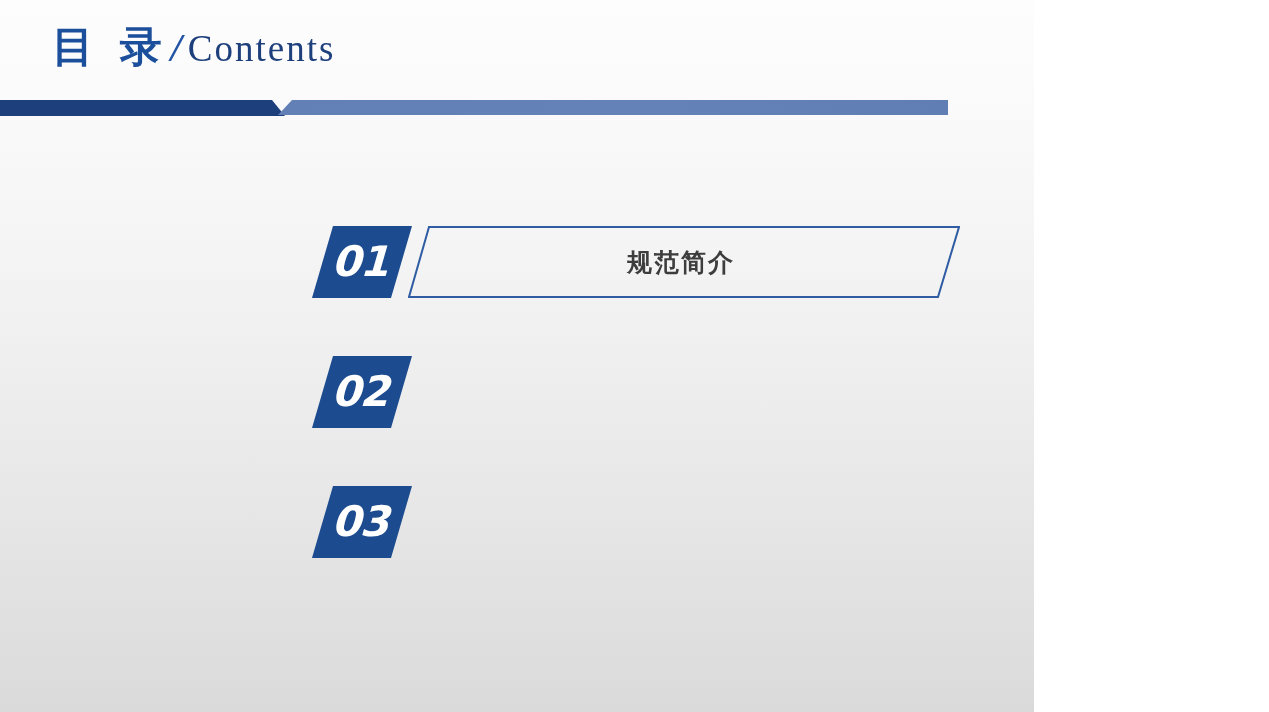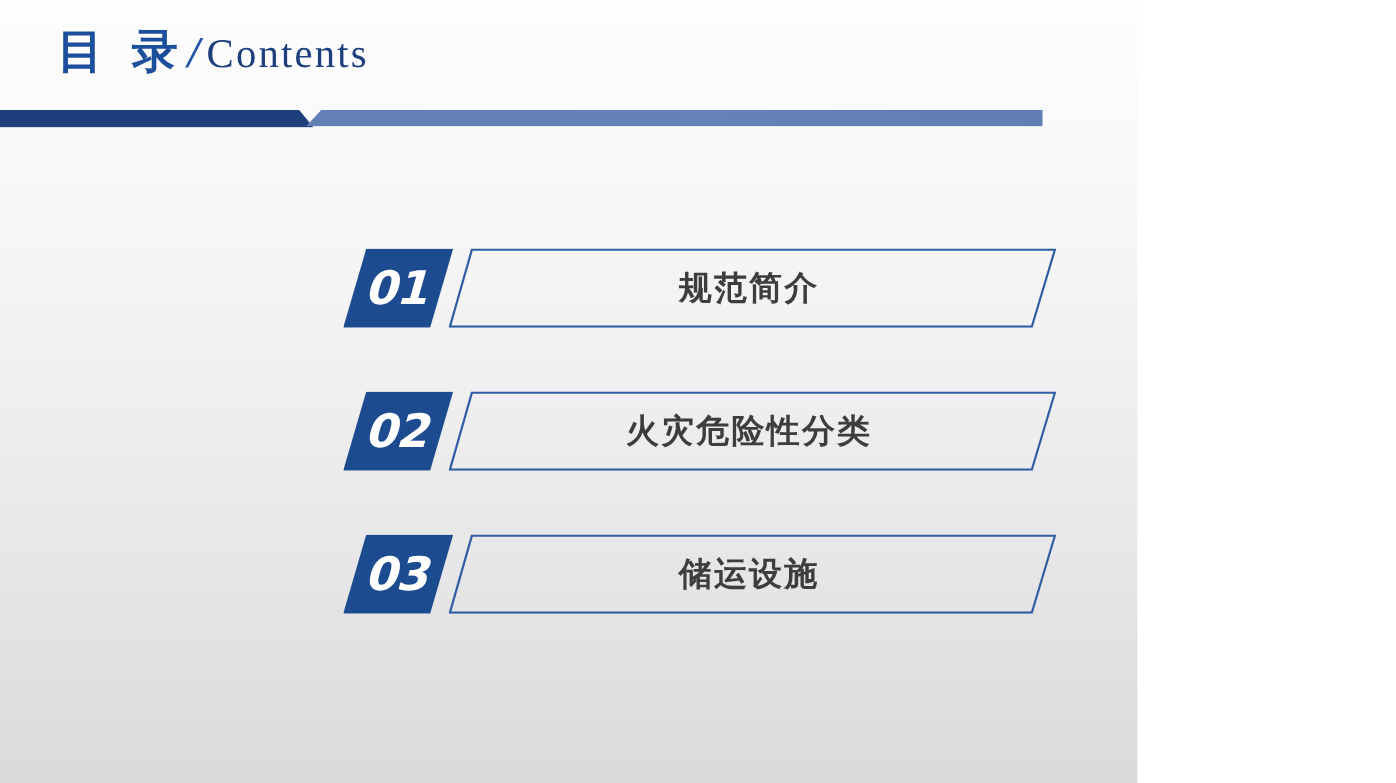--- a/index.html
+++ b/index.html
@@ -162,21 +162,21 @@
     position: absolute;
     left: 0;
     top: 0;
     width: 552px;
     height: 72px;
     display: flex;
     align-items: center;
     justify-content: center;
     color: #3d3d3d;
     font-family: "DejaVu Sans", "Liberation Sans", sans-serif;
-    font-size: 30px;
+    font-size: 25px;
     font-weight: bold;
     letter-spacing: 2px;
     padding-right: 6px;
     box-sizing: border-box;
   }
 
   
   .factory-icon {
     position: absolute;
     left: 1042px;
@@ -216,37 +216,25 @@
           <polygon points="21,1 551,1 530,71 1,71" fill="none" stroke="#2f5ca3" stroke-width="2"></polygon>
         </svg>
         <div class="item-label">规范简介</div>
       </div>
     </div>
 
     <div class="item" style="top:356px;">
       <div class="item-badge">
         <span class="item-number">02</span>
       </div>
-      <div class="item-panel">
-        <svg viewBox="0 0 552 72" preserveAspectRatio="none">
-          <polygon points="21,1 551,1 530,71 1,71" fill="none" stroke="#2f5ca3" stroke-width="2"></polygon>
-        </svg>
-        <div class="item-label">火灾危险性分类</div>
-      </div>
     </div>
 
     <div class="item" style="top:486px;">
       <div class="item-badge">
         <span class="item-number">03</span>
-      </div>
-      <div class="item-panel">
-        <svg viewBox="0 0 552 72" preserveAspectRatio="none">
-          <polygon points="21,1 551,1 530,71 1,71" fill="none" stroke="#2f5ca3" stroke-width="2"></polygon>
-        </svg>
-        <div class="item-label">储运设施</div>
       </div>
     </div>
 
   </div>
 
   <div class="factory-icon">
     <svg viewBox="0 0 190 190" xmlns="http://www.w3.org/2000/svg">
       <g fill="#1b5ca0">
 
         <polygon points="136,25 146,19 146,165 136,165"></polygon>

